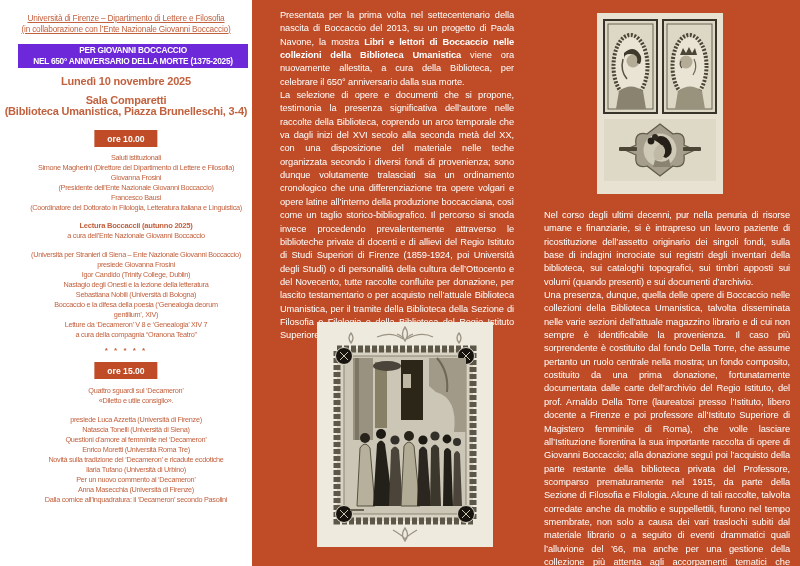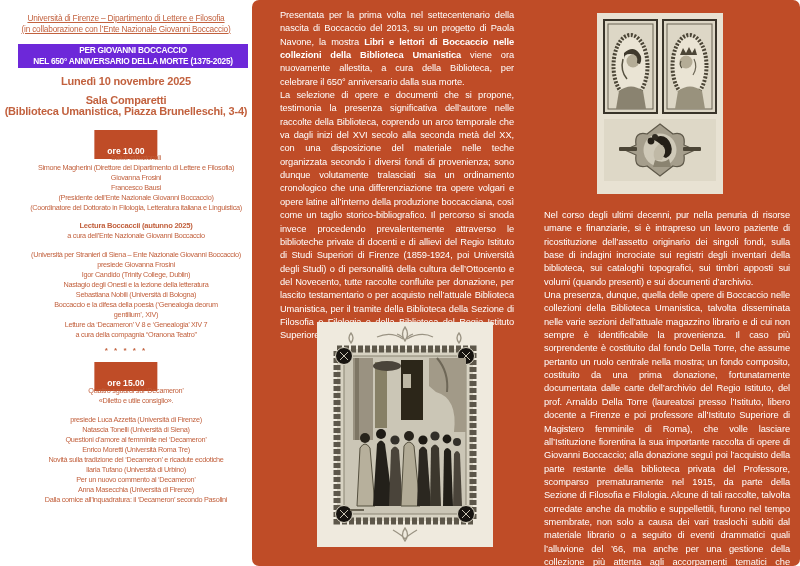--- a/index.html
+++ b/index.html
@@ -20,29 +20,29 @@
   .banner{
     position:absolute;left:18px;top:44px;width:230px;height:24px;
     background:#6d28d9;color:#ffffff;font-weight:bold;
     font-size:8.3px;line-height:11px;letter-spacing:-0.25px;
     display:flex;flex-direction:column;justify-content:center;white-space:nowrap;
   }
   .bold-line{font-weight:bold;font-size:11px;line-height:10.6px;letter-spacing:-0.2px;white-space:nowrap;}
   .time-box{
     position:absolute;left:50%;transform:translateX(-50%);
     background:#bf4c27;color:#ffffff;font-weight:bold;
-    font-size:8.6px;padding:16px 13px 3px 13px;white-space:nowrap;
+    font-size:8.6px;padding:4px 13px 3px 13px;white-space:nowrap;
   }
   .ln{font-size:7.3px;line-height:10.05px;letter-spacing:-0.3px;white-space:nowrap;padding-left:20px;}
   .ln-b{font-weight:bold;font-size:7.6px;letter-spacing:-0.25px;}
   .separator{font-weight:bold;font-size:8px;letter-spacing:2px;}
   
   .right-panel{
     position:absolute;left:252px;top:0;width:548px;height:566px;
-    background:#bf4c27;color:#ffffff;border-radius:7px;
+    background:#bf4c27;color:#ffffff;
   }
   .col{position:absolute;text-align:justify;font-size:9.3px;line-height:13.35px;letter-spacing:-0.1px;}
   .col p{margin:0;}
   .col-mid{left:28px;top:9px;width:234px;}
   .col-right{left:292px;top:209px;width:246px;}
   .img-holder{position:absolute;}
   .img-holder svg{display:block;width:100%;height:100%;}
   .engraving{left:65px;top:322px;width:176px;height:225px;}
   .portraits{left:345px;top:13px;width:126px;height:181px;}
 </style>
@@ -67,22 +67,22 @@
     <div class="bold-line">Sala Comparetti</div>
     <div class="bold-line">(Biblioteca Umanistica, Piazza Brunelleschi, 3-4)</div>
   </div>
 
   <div class="time-box" style="top:130px;">ore 10.00</div>
 
   <div class="lp-abs" style="top:153px;">
     <div class="ln">Saluti istituzionali</div>
     <div class="ln">Simone Magherini (Direttore del Dipartimento di Lettere e Filosofia)</div>
     <div class="ln">Giovanna Frosini</div>
+    <div class="ln">(Presidente dell’Ente Nazionale Giovanni Boccaccio)</div>
     <div class="ln">Francesco Bausi</div>
-    <div class="ln">(Presidente dell’Ente Nazionale Giovanni Boccaccio)</div>
     <div class="ln">(Coordinatore del Dottorato in Filologia, Letteratura italiana e Linguistica)</div>
   </div>
 
   <div class="lp-abs" style="top:221px;">
     <div class="ln ln-b">Lectura Boccaccii (autunno 2025)</div>
     <div class="ln">a cura dell’Ente Nazionale Giovanni Boccaccio</div>
   </div>
 
   <div class="lp-abs" style="top:250px;">
     <div class="ln">(Università per Stranieri di Siena – Ente Nazionale Giovanni Boccaccio)</div>

